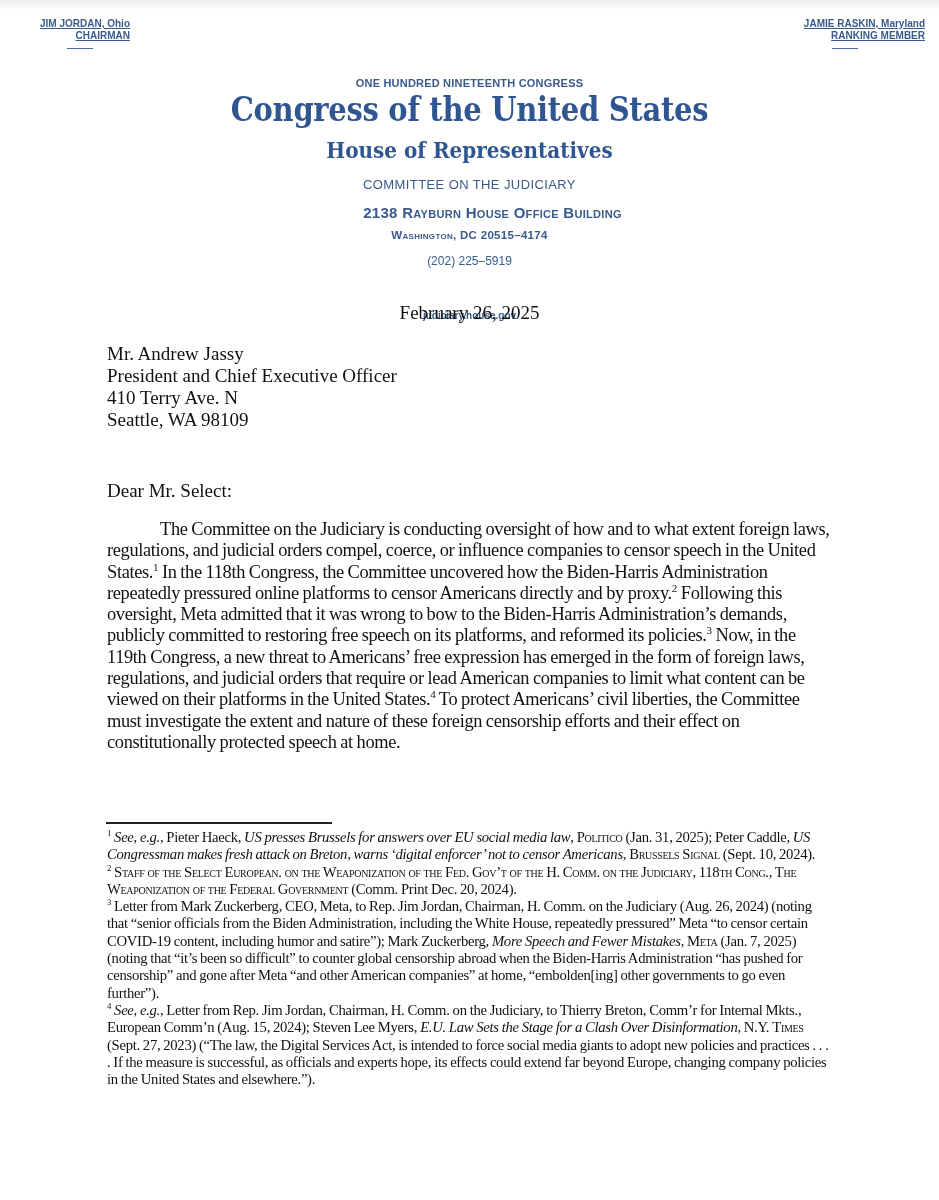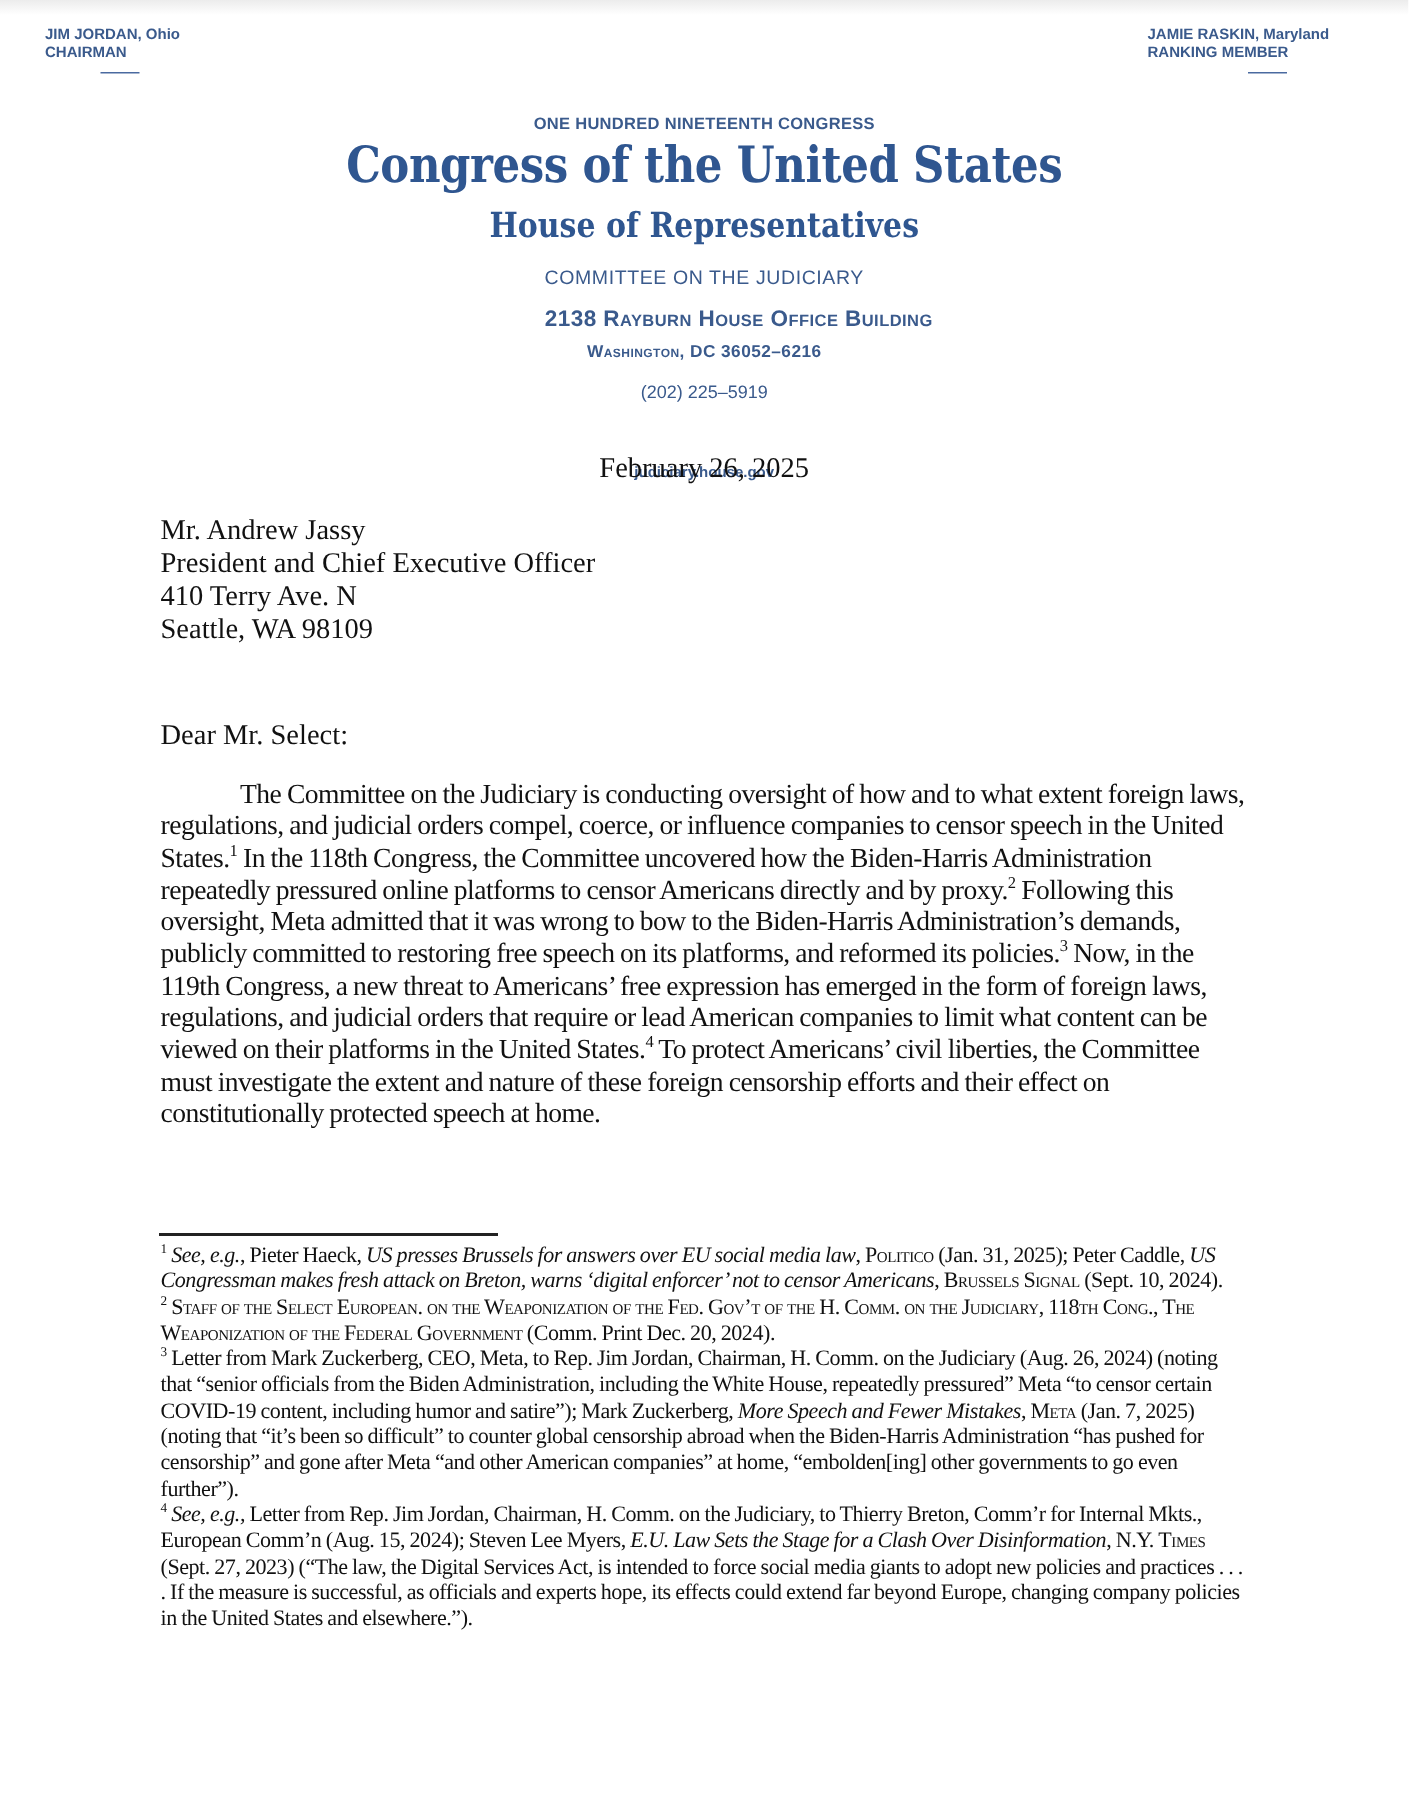--- a/index.html
+++ b/index.html
@@ -1,19 +1,19 @@
 <!DOCTYPE html>
 <html><head>
 <meta charset="utf-8">
 <style>
   html, body { margin: 0; padding: 0; background: #ffffff; }
   body { width: 939px; height: 1200px; position: relative; overflow: hidden; }
   .topfade { position: absolute; left: 0; top: 0; width: 939px; height: 10px; background: linear-gradient(#ececec, #ffffff); }
   .lh { color: #3a5a8c; font-family: "Liberation Sans", sans-serif; font-weight: bold; }
-  .member { position: absolute; text-align: left; font-size: 10px; line-height: 12px; top: 18px; }
+  .member { position: absolute; text-align: right; font-size: 10px; line-height: 12px; top: 18px; text-decoration: underline; }
   .member .rule { width: 26px; height: 1px; background: #4a6aa0; margin: 6px auto 0; }
   #chair { left: 30px; width: 100px; }
   #ranking { left: 765px; width: 160px; }
   .center { position: absolute; left: 0; width: 939px; text-align: center; }
   #congress-num { top: 77px; font-size: 11px; letter-spacing: 0.2px; }
   #congress-title { top: 93px; font-family: "DejaVu Serif", serif; font-weight: bold; font-size: 29px; color: #2f5690; letter-spacing: -0.3px; transform: scaleY(1.15); }
   #house-title { top: 138px; font-family: "DejaVu Serif", serif; font-weight: bold; font-size: 20px; color: #2f5690; transform: scaleY(1.15); }
   #committee { top: 177px; font-size: 13px; font-weight: normal; letter-spacing: 0.4px; }
   #addr { top: 204px; font-size: 15px; font-variant: small-caps; letter-spacing: 0.3px; padding-left: 23px; }
   #city { top: 229px; font-size: 11.5px; font-variant: small-caps; letter-spacing: 0.3px; }
@@ -46,21 +46,21 @@
   <div>JAMIE RASKIN, Maryland</div>
   <div>RANKING MEMBER</div>
   <div class="rule"></div>
 </div>
 
 <div id="congress-num" class="center lh">ONE HUNDRED NINETEENTH CONGRESS</div>
 <div id="congress-title" class="center">Congress of the United States</div>
 <div id="house-title" class="center">House of Representatives</div>
 <div id="committee" class="center lh">COMMITTEE ON THE JUDICIARY</div>
 <div id="addr" class="center lh">2138 Rayburn House Office Building</div>
-<div id="city" class="center lh">Washington, DC 36052–6216</div>
+<div id="city" class="center lh">Washington, DC 20515–4174</div>
 <div id="phone" class="center lh">(202) 225–5919</div>
 <div id="site" class="center lh">judiciary.house.gov</div>
 
 <div id="date" class="center serif">February 26, 2025</div>
 
 <div id="address-block" class="serif">
   <div>Mr. Andrew Jassy</div>
   <div>President and Chief Executive Officer</div>
   <div>410 Terry Ave. N</div>
   <div>Seattle, WA 98109</div>

